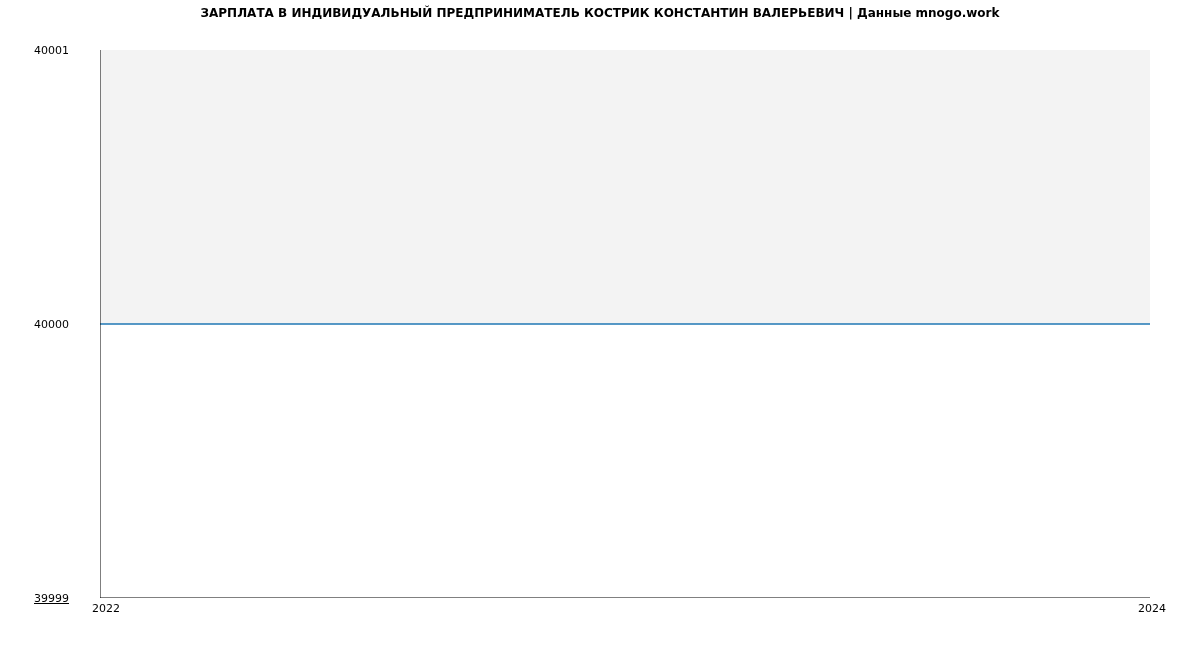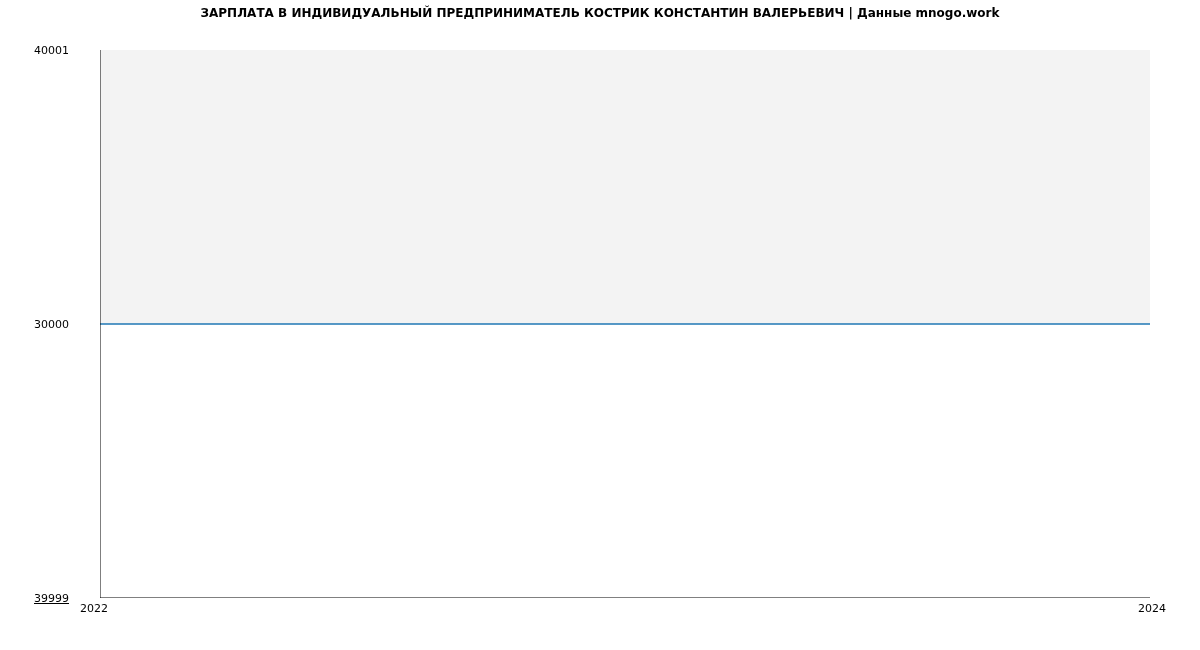--- a/index.html
+++ b/index.html
@@ -41,37 +41,37 @@
     width: 60px;
   }
   .ytick-top    { top: 44px; }
   .ytick-mid    { top: 318px; }
   .ytick-bot    { top: 592px; text-decoration: underline; }
   .xtick-label {
     position: absolute;
     top: 602px;
     font-size: 11px;
   }
-  .xtick-left  { left: 80px; }
+  .xtick-left  { left: 92px; }
   .xtick-right { left: 1138px; }
   svg.plot-svg {
     width: 100%;
     height: 100%;
     display: block;
   }
 </style>
 </head>
 <body>
 
 <div class="chart-wrap">
 
   <div class="title">ЗАРПЛАТА В ИНДИВИДУАЛЬНЫЙ ПРЕДПРИНИМАТЕЛЬ КОСТРИК КОНСТАНТИН ВАЛЕРЬЕВИЧ | Данные mnogo.work</div>
 
   <div class="ytick-label ytick-top">40001</div>
-  <div class="ytick-label ytick-mid">30000</div>
+  <div class="ytick-label ytick-mid">40000</div>
   <div class="ytick-label ytick-bot">39999</div>
 
   <div class="xtick-label xtick-left">2022</div>
   <div class="xtick-label xtick-right">2024</div>
 
   <div class="plot-area">
     <svg class="plot-svg" viewBox="0 0 1050 548" preserveAspectRatio="none">
 
       <polygon points="0,0 1050,0 1050,274 0,274" fill="#f3f3f3"></polygon>
 

